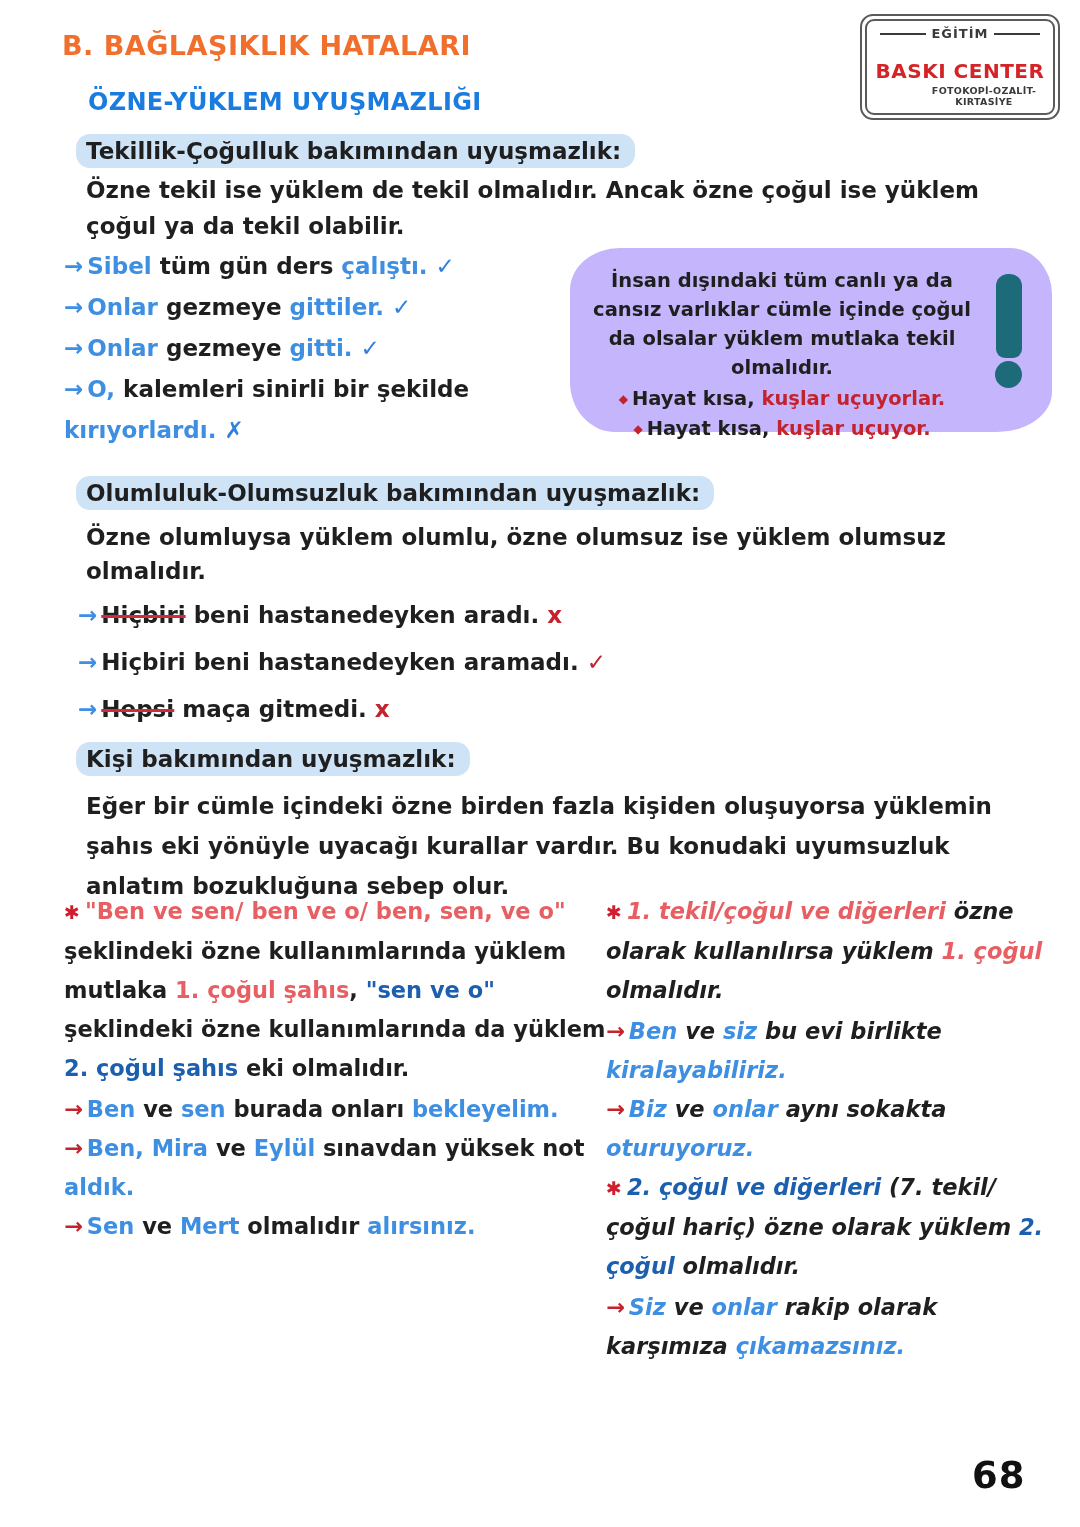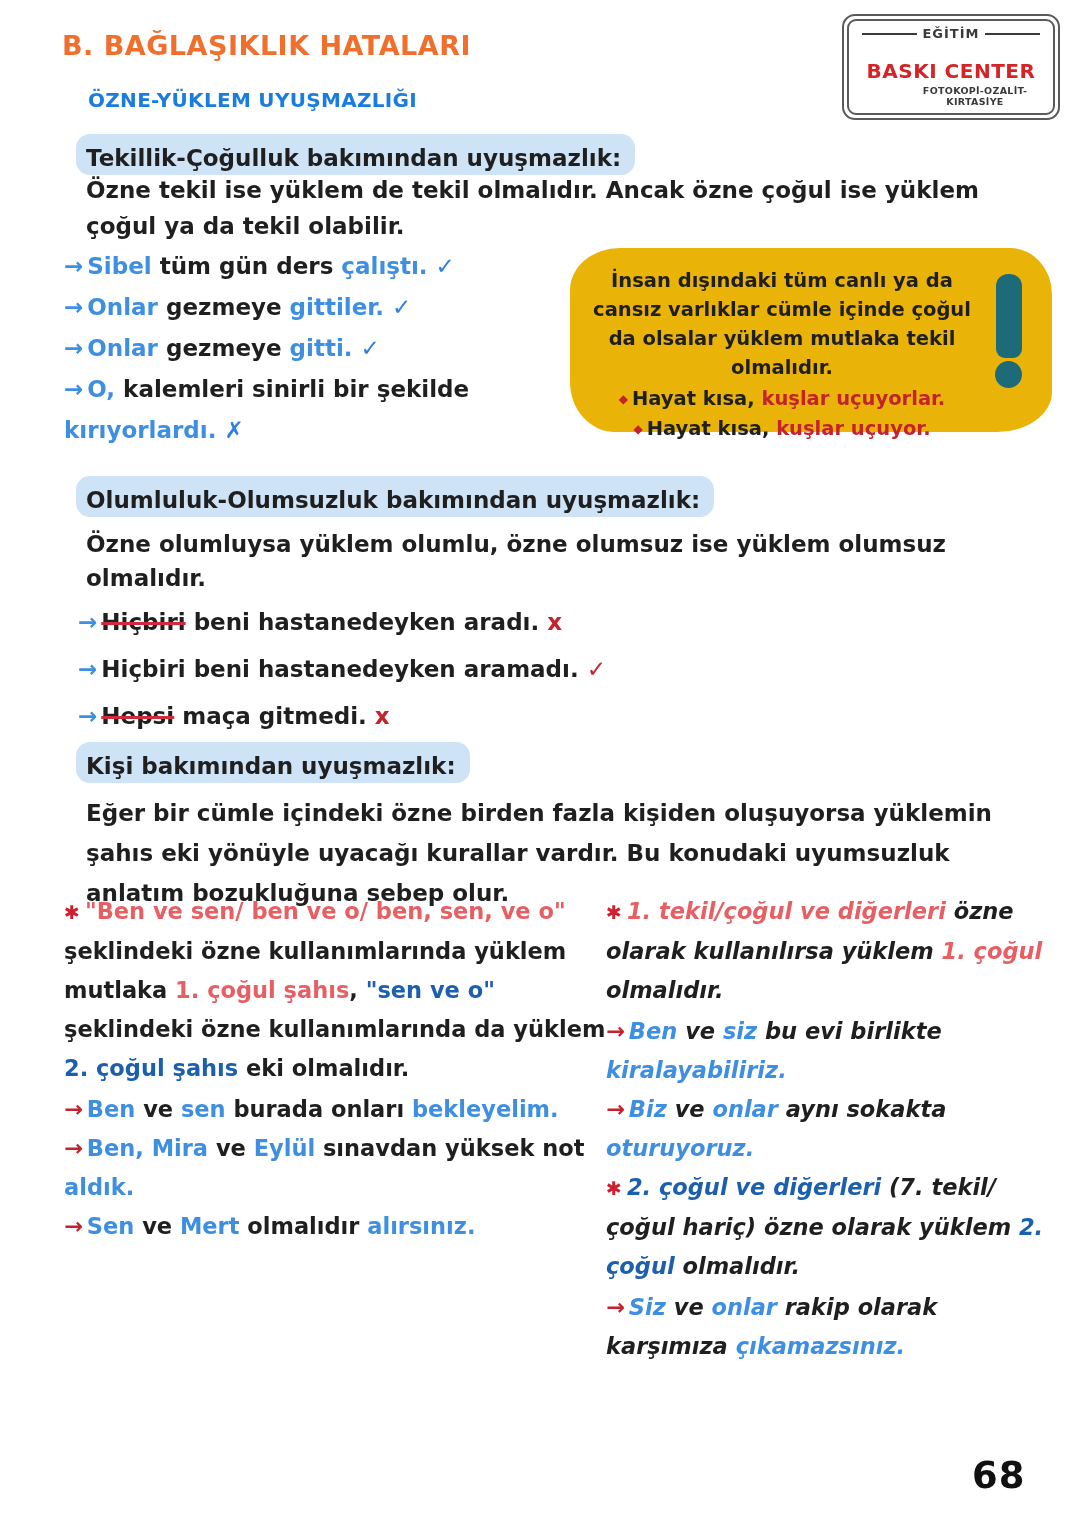--- a/index.html
+++ b/index.html
@@ -22,63 +22,63 @@
   .sa { color:#e85f63; }          
   .cr { color:#c4232e; }          
   .strike { text-decoration:line-through; text-decoration-color:#cf2b3a; text-decoration-thickness:3px; }
 
   .title {
     position:absolute; left:62px; top:30px; margin:0;
     font-size:27px; color:#f06f2d; letter-spacing:0.5px;
   }
   .subtitle {
     position:absolute; left:88px; top:88px; margin:0;
-    font-size:20px; color:#1b7ce0; letter-spacing:0.3px;
+    font-size:24px; color:#1b7ce0; letter-spacing:0.3px;
   }
 
   
   .logo {
-    position:absolute; right:20px; top:14px; width:218px;
+    position:absolute; right:20px; top:14px; width:200px;
     border:2px solid #5a5a5a; border-radius:13px; padding:3px; background:#fff;
   }
   .logo-inner {
     border:2px solid #5a5a5a; border-radius:9px;
     padding:5px 8px 6px 8px; text-align:center; background:#fff;
   }
   .logo-l1 { display:flex; align-items:center; color:#3a3a3a; font-size:13px; letter-spacing:1px; }
   .logo-l1 .dash { flex:1; border-top:2px solid #3a3a3a; margin:0 5px; }
   .logo-l2 { color:#d42427; font-size:20px; letter-spacing:0.5px; margin-top:18px; font-weight:800; }
   .logo-l3 { color:#3a3a3a; font-size:9.5px; letter-spacing:0.3px; margin-top:2px;margin-left:48px; }
 
   .hl {
     display:inline-block;
     background:#cfe3f7;
     border-radius:14px;
-    padding:11px 14px 4px 10px;
+    padding:4px 14px 4px 10px;
     font-size:23px;
   }
 
   .s1-head { position:absolute; left:76px; top:134px; }
   .s1-intro {
     position:absolute; left:86px; top:172px; width:960px; margin:0;
     font-size:23px; line-height:36px;
   }
   .s1-examples {
     position:absolute; left:64px; top:246px; width:510px;
     font-size:23px; line-height:41px;
   }
   .arr { margin-right:4px; }
   .mark { margin-left:8px; font-weight:800; }
   .mark-blue { color:#2f7fe0; }
   .mark-red { color:#c4232e; }
 
   
   .callout {
     position:absolute; left:570px; top:248px; width:482px; height:184px;
-    background:#eab308;
+    background:#c4b5fd;
     border-radius:50px 42px 55px 45px / 42px 46px 40px 50px;
     padding:18px 78px 10px 20px;
     font-size:19.5px; line-height:29px; text-align:center;
   }
   .callout-bullets { margin-top:2px; }
   .cb-line { text-align:center; }
   .diamond { font-size:12px; vertical-align:2px; margin-right:4px; }
   .bang { position:absolute; right:26px; top:26px; width:34px; height:118px; }
   .bang-bar {
     position:absolute; left:4px; top:0; width:26px; height:84px;

